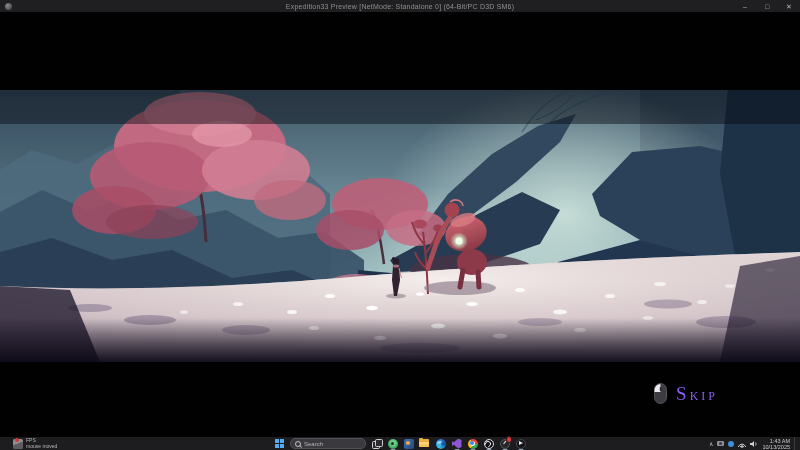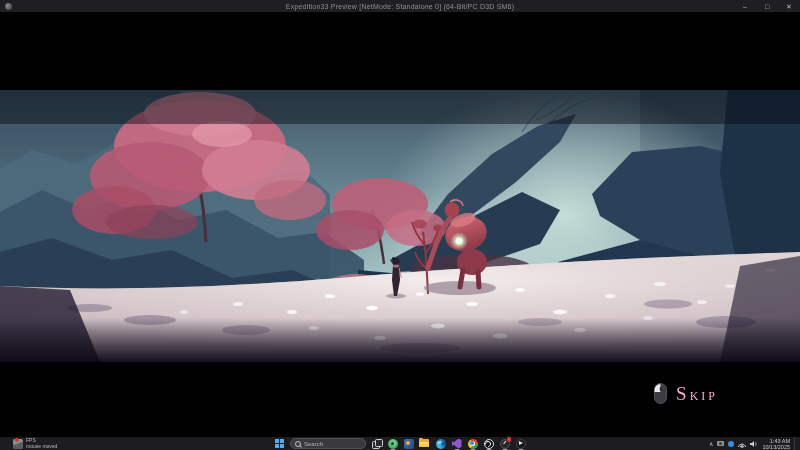--- a/index.html
+++ b/index.html
@@ -20,21 +20,21 @@
   
   .lb-top{position:absolute;top:12px;left:0;right:0;height:78px;background:#010101;}
   .lb-bottom{position:absolute;top:362px;left:0;right:0;height:75px;background:#010101;}
 
   
   .scene{position:absolute;top:90px;left:0;width:800px;height:272px;background:#0a111c;}
   .scene svg{display:block;}
 
   
   .skip{position:absolute;right:82px;top:21px;display:flex;align-items:center;gap:9px;cursor:pointer;}
-  .skip-label{font-family:"Liberation Serif","DejaVu Serif",serif;color:#f9a8d4;
+  .skip-label{font-family:"Liberation Serif","DejaVu Serif",serif;color:#8b5cf6;
               font-size:12px;letter-spacing:3px;line-height:1;}
   .skip-label .initial{font-size:19px;letter-spacing:3px;}
 
   
   .taskbar{position:absolute;bottom:0;left:0;right:0;height:13px;background:#1d1d20;z-index:40;}
   .tb-left{position:absolute;left:13px;bottom:1px;display:flex;gap:3px;align-items:center;}
   .ov-icon{width:10px;height:10px;border-radius:1.5px;position:relative;
            background:linear-gradient(160deg,#8d8d92 45%,#5c5c62 46%);}
   .ov-icon .dot{position:absolute;top:-1px;left:2px;width:4px;height:4px;border-radius:50%;
                 background:#d23b30;}

